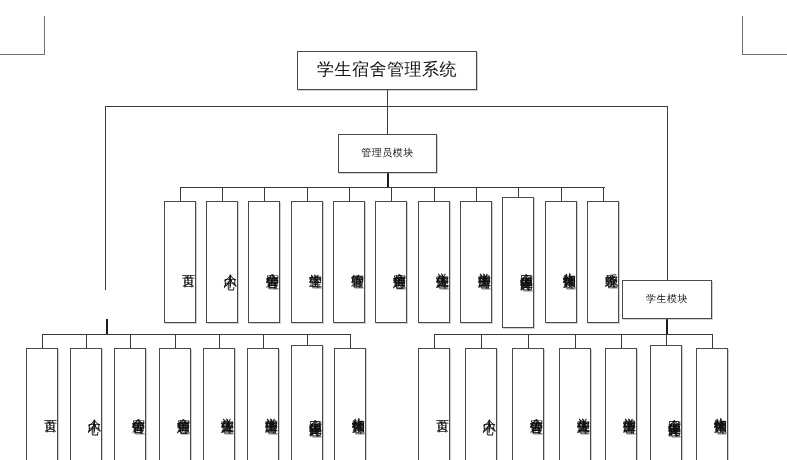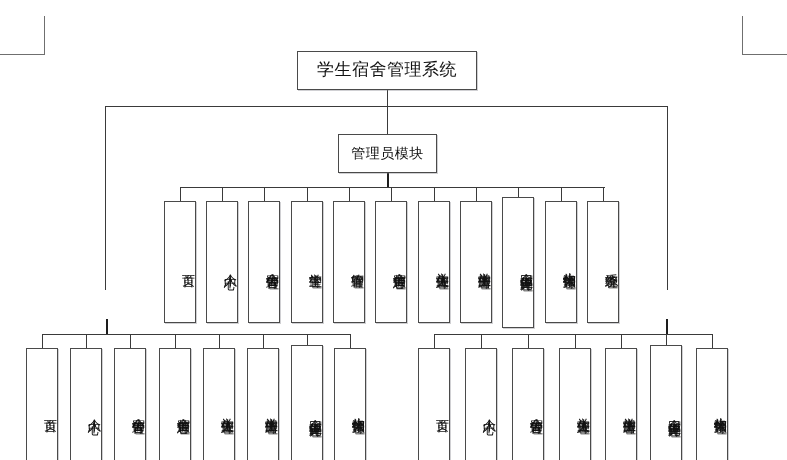--- a/index.html
+++ b/index.html
@@ -25,21 +25,21 @@
     border:1px solid #4a4a4a;
     box-shadow:1px 1px 0 rgba(120,120,130,.35);
     display:flex;
     align-items:center;
     justify-content:center;
     color:#111111;
     line-height:1.08;
     z-index:3;
   }
   .node.h{           
-    font-size:14px;
+    font-size:10px;
     letter-spacing:0.5px;
     white-space:nowrap;
   }
   .node.v{           
     writing-mode:vertical-rl;
     text-orientation:upright;
     font-size:13px;
     letter-spacing:1px;
     align-items:flex-start;
     justify-content:center;
@@ -162,20 +162,21 @@
   <div class="node v" style="left:247px;top:332px;width:32px;height:118px;">
       <span>学生搬出管理</span>
     </div>
   <div class="node v" style="left:291px;top:329px;width:32px;height:128px;">
       <span>宿舍卫生评比管理</span>
     </div>
   <div class="node v" style="left:334px;top:332px;width:32px;height:118px;">
       <span>失物招领管理</span>
     </div>
 
+  <div class="node h" style="left:622px;top:264px;width:90px;height:39px;">学生模块</div>
 
   <div class="ln v thick" style="left:666px;top:303px;width:2px;height:16px;"></div>
   <div class="ln h" style="left:434px;top:318px;width:279px;height:1px;"></div>
 
   <div class="ln v" style="left:434px;top:318px;height:14px;"></div>
   <div class="ln v" style="left:481px;top:318px;height:14px;"></div>
   <div class="ln v" style="left:528px;top:318px;height:14px;"></div>
   <div class="ln v" style="left:575px;top:318px;height:14px;"></div>
   <div class="ln v" style="left:621px;top:318px;height:14px;"></div>
   <div class="ln v" style="left:666px;top:318px;height:14px;"></div>

